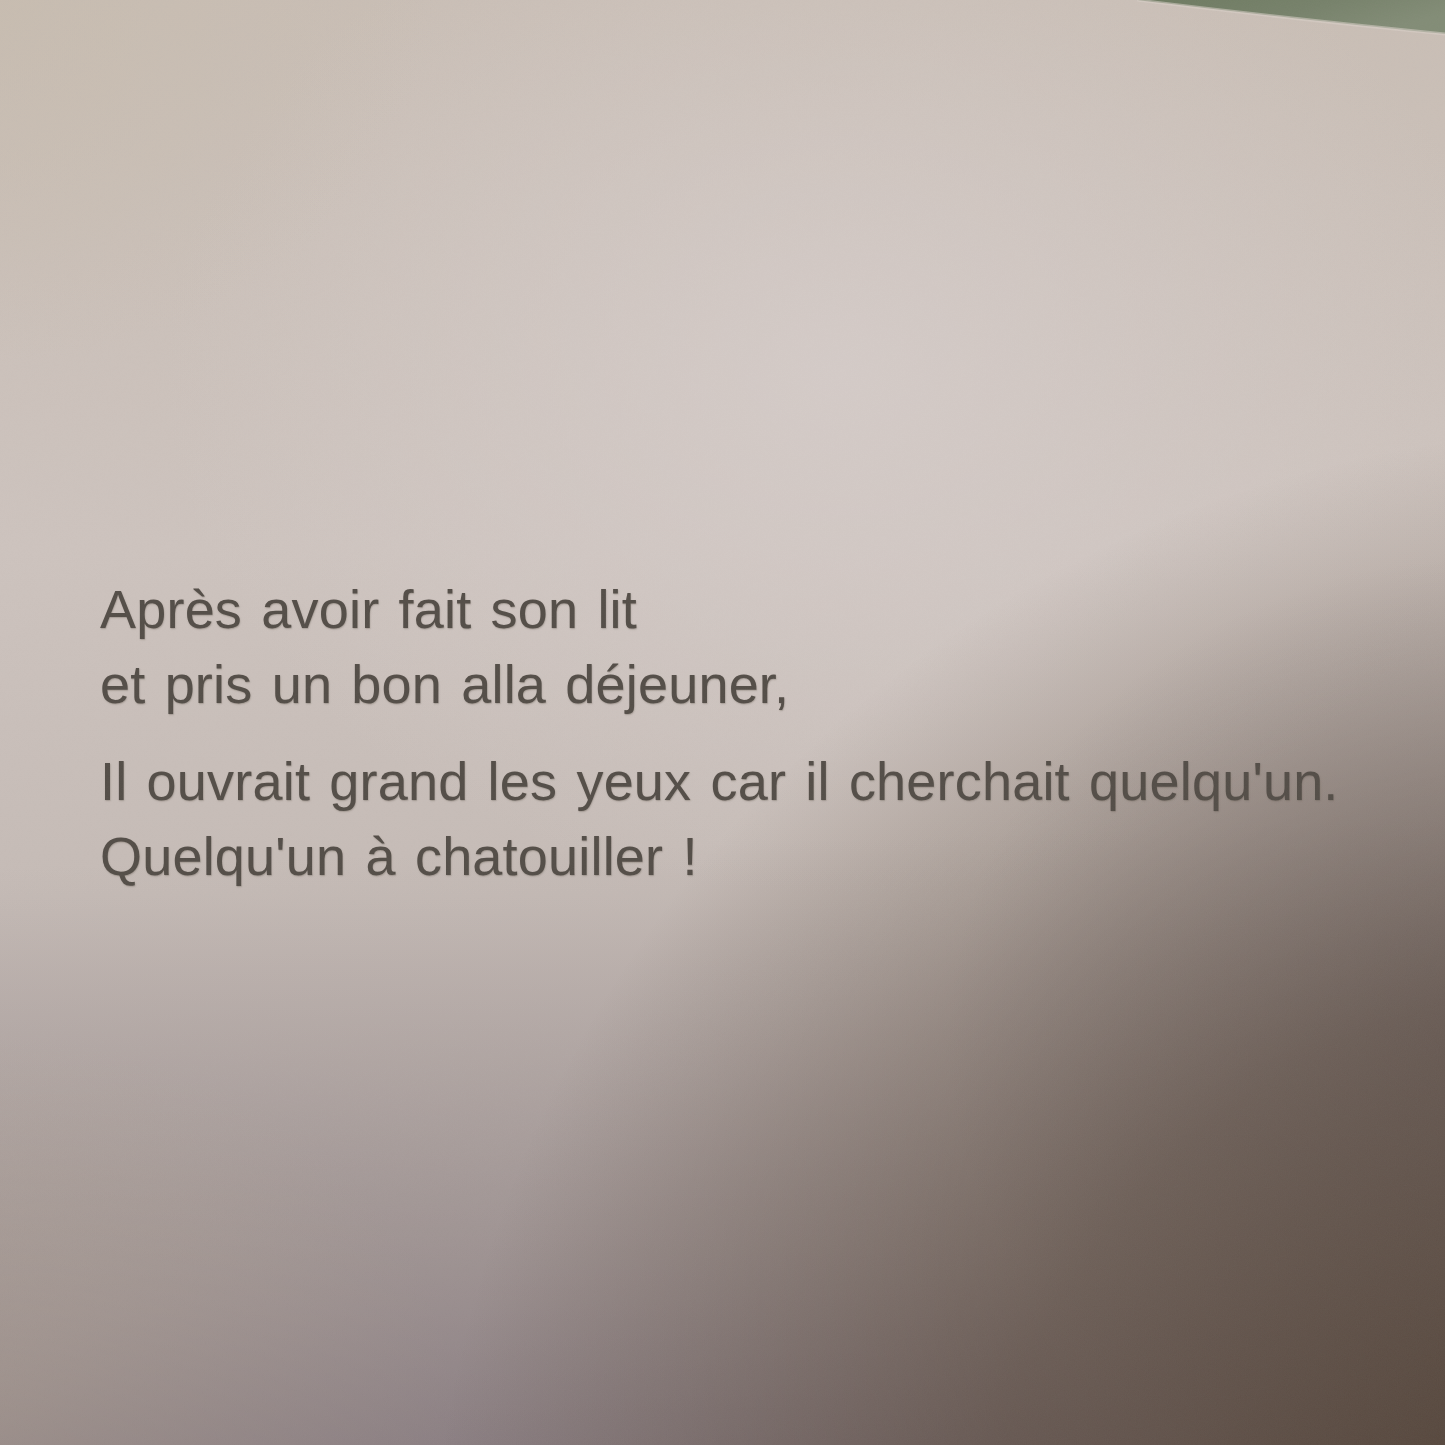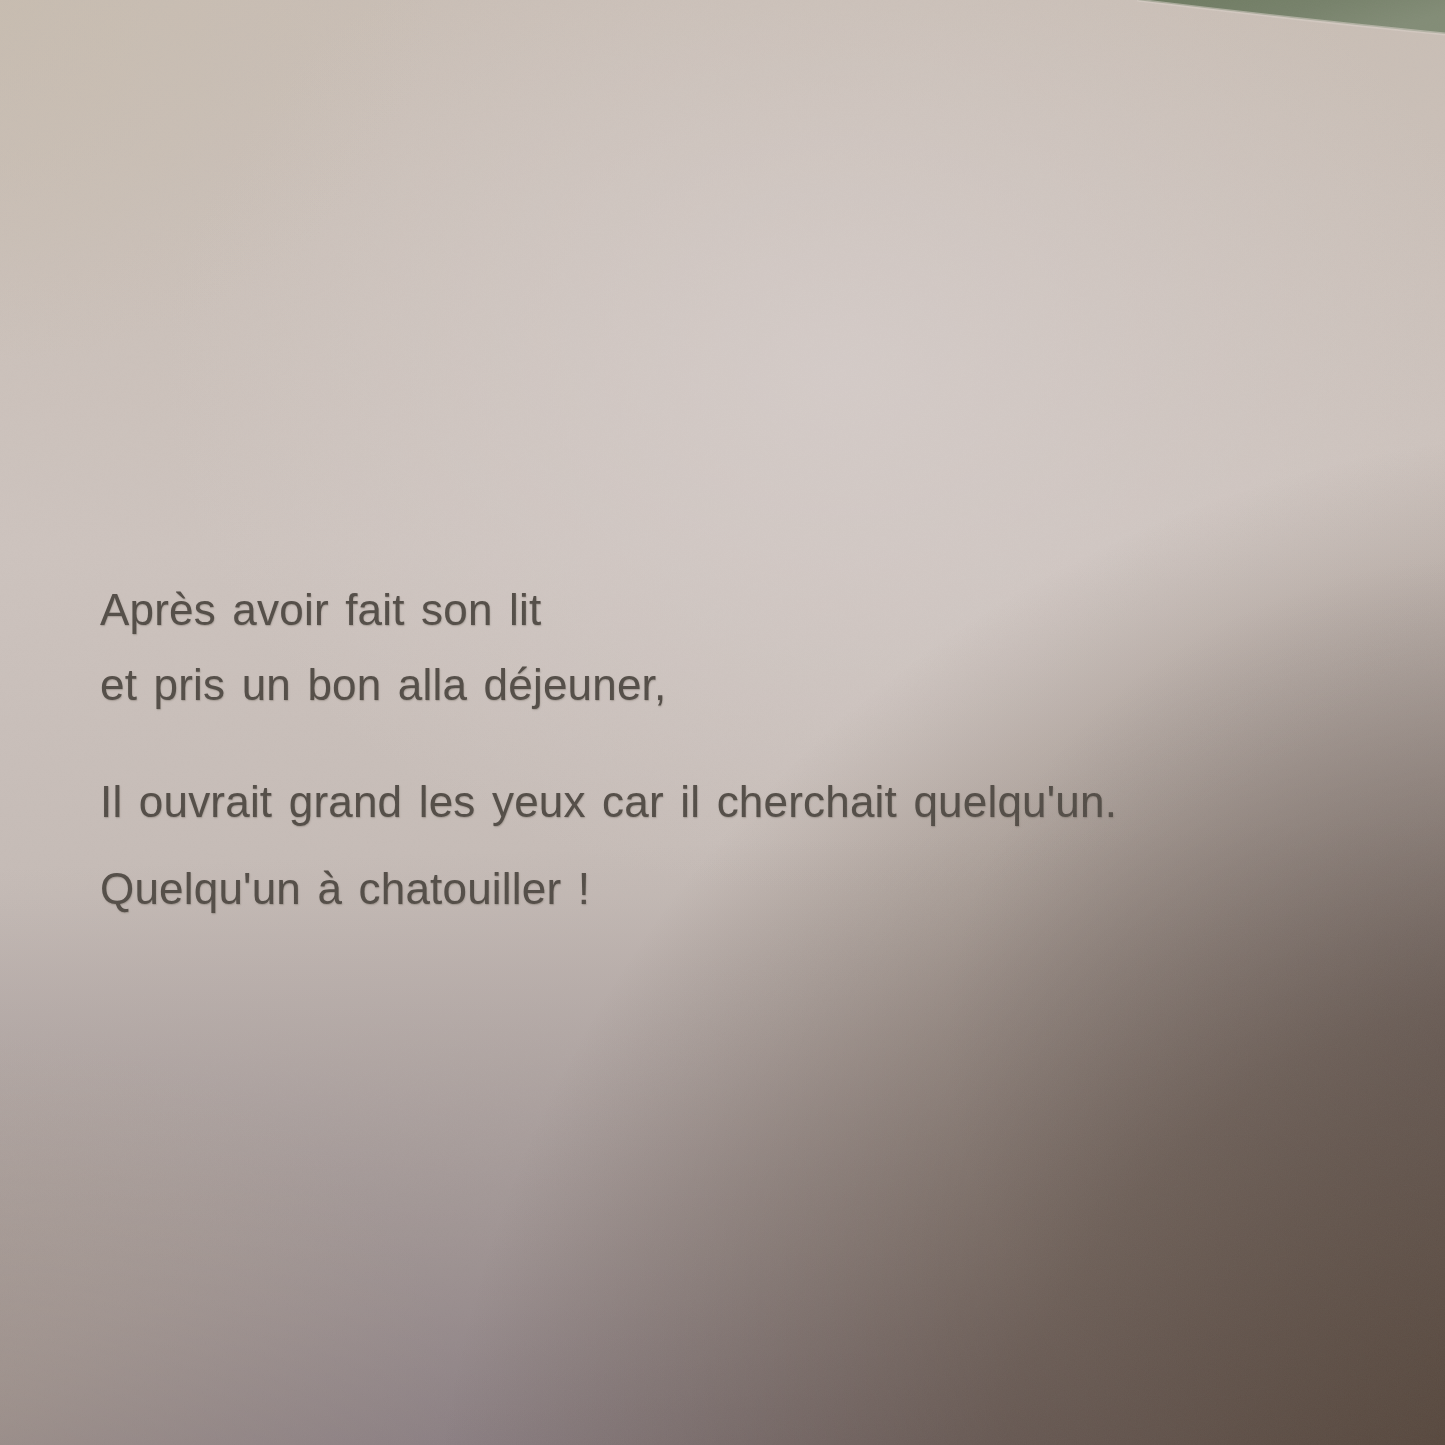--- a/index.html
+++ b/index.html
@@ -39,30 +39,30 @@
     right: 0;
     display: block;
   }
 
   .text-block {
     position: absolute;
     left: 100px;
     top: 572px;
     right: 20px;
     color: var(--text-ink, #534d47);
-    font-size: 44px;
+    font-size: 54px;
     line-height: 75px;
     letter-spacing: 0.2px;
     word-spacing: 4px;
     text-shadow: 0.5px 1px 1.5px rgba(90, 80, 70, 0.35);
   }
 
   .para { margin: 0; }
-  .para.p2 { margin-top: 42px; }
-  .para.p3 { margin-top: 12px; }
+  .para.p2 { margin-top: 22px; }
+  .para.p3 { margin-top: 0; }
 
   .text-line { white-space: nowrap; }
 
   
   .grain {
     position: absolute;
     inset: 0;
     opacity: 0.05;
     pointer-events: none;
   }

